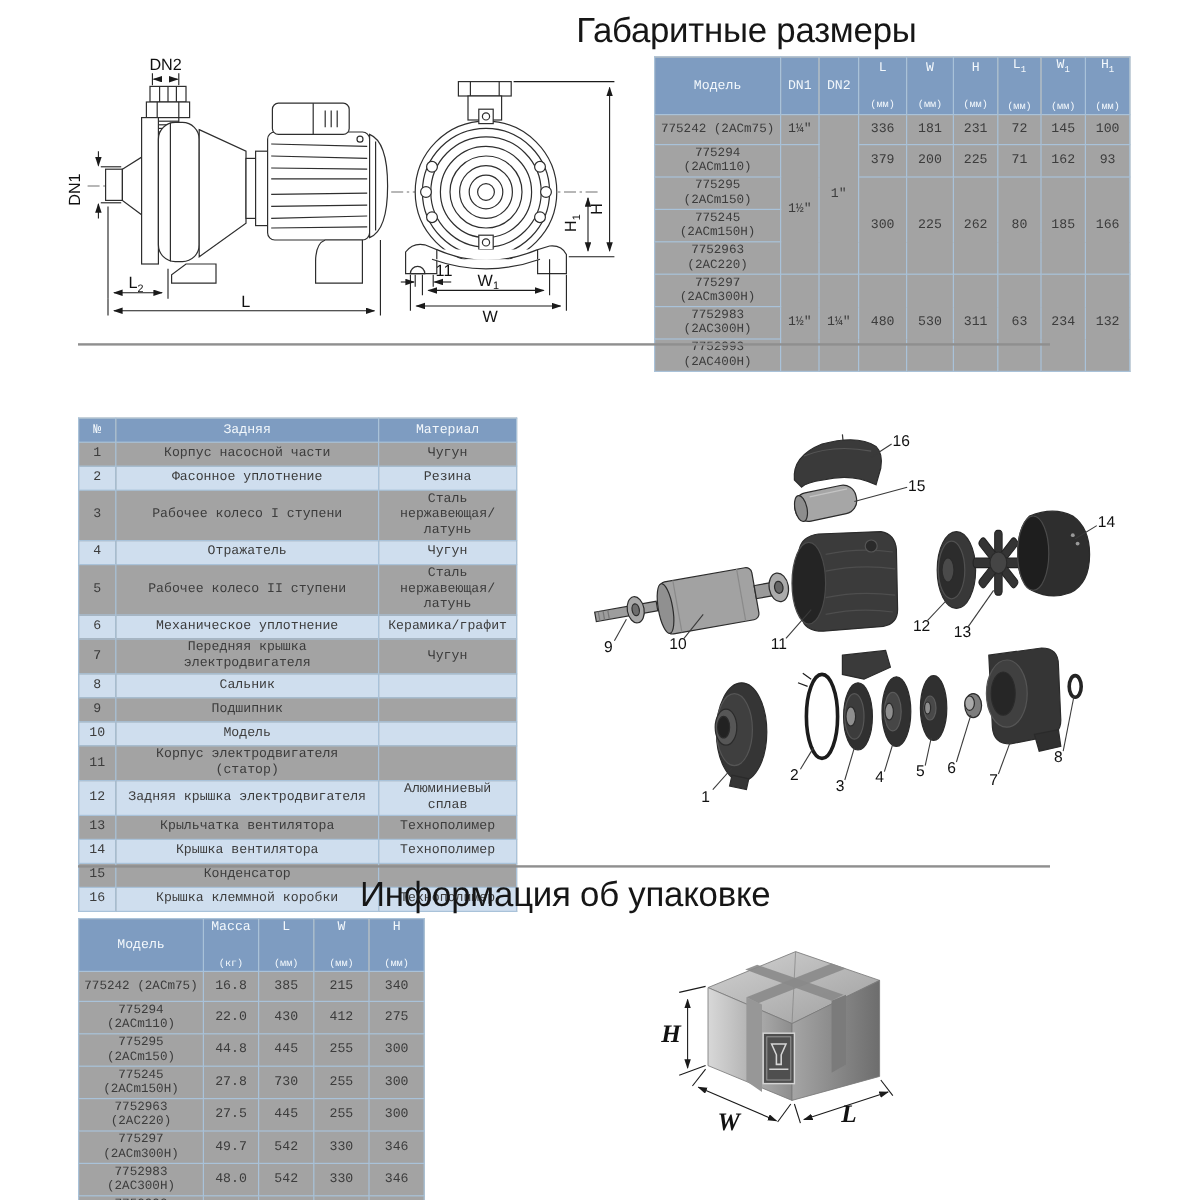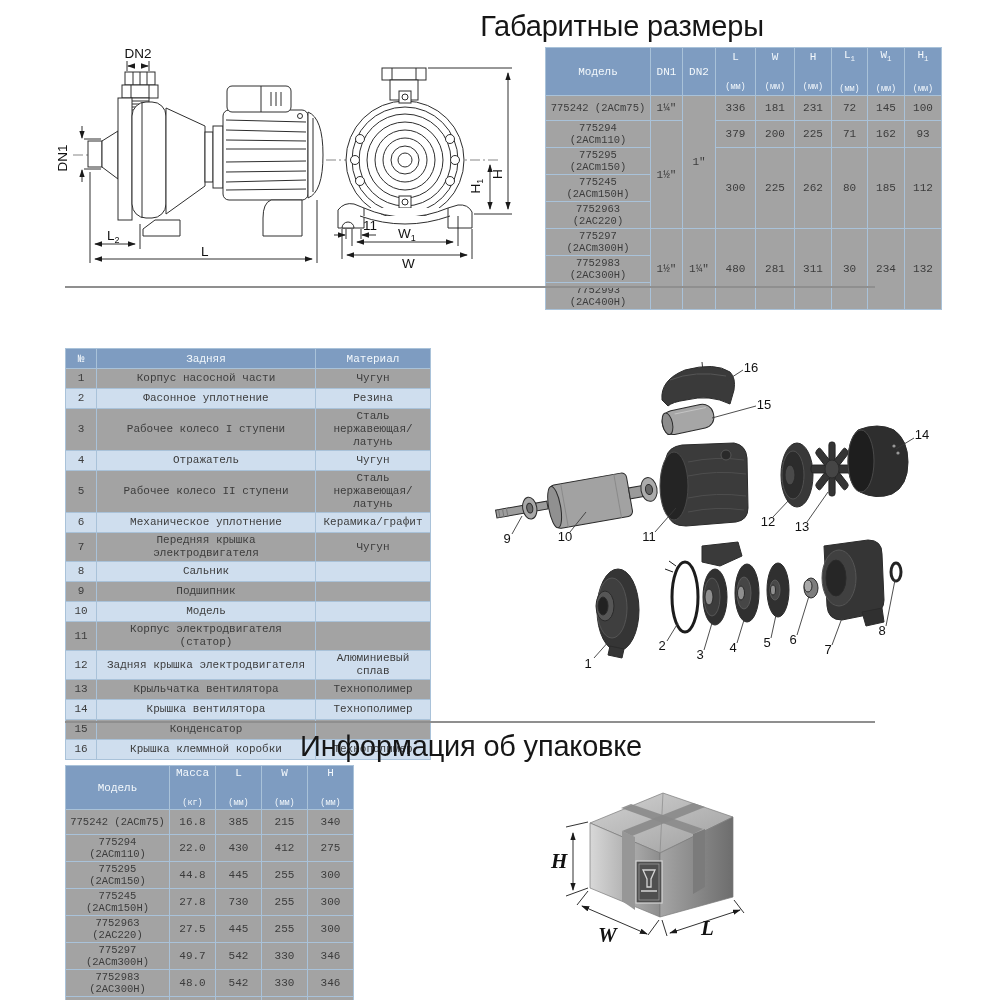--- a/index.html
+++ b/index.html
@@ -276,36 +276,36 @@
           <td>162</td>
           <td>93</td>
         </tr>
         <tr>
           <td class="c0">775295 (2ACm150)</td>
           <td rowspan="3">300</td>
           <td rowspan="3">225</td>
           <td rowspan="3">262</td>
           <td rowspan="3">80</td>
           <td rowspan="3">185</td>
-          <td rowspan="3">112</td>
+          <td rowspan="3">166</td>
         </tr>
         <tr>
           <td class="c0">775245 (2ACm150H)</td>
         </tr>
         <tr>
           <td class="c0">7752963 (2AC220)</td>
         </tr>
         <tr>
           <td class="c0">775297 (2ACm300H)</td>
           <td rowspan="3">1½"</td>
           <td rowspan="3">1¼"</td>
           <td rowspan="3">480</td>
-          <td rowspan="3">281</td>
+          <td rowspan="3">530</td>
           <td rowspan="3">311</td>
-          <td rowspan="3">30</td>
+          <td rowspan="3">63</td>
           <td rowspan="3">234</td>
           <td rowspan="3">132</td>
         </tr>
         <tr>
           <td class="c0">7752983 (2AC300H)</td>
         </tr>
         <tr>
           <td class="c0">7752993 (2AC400H)</td>
         </tr>
       </tbody>

